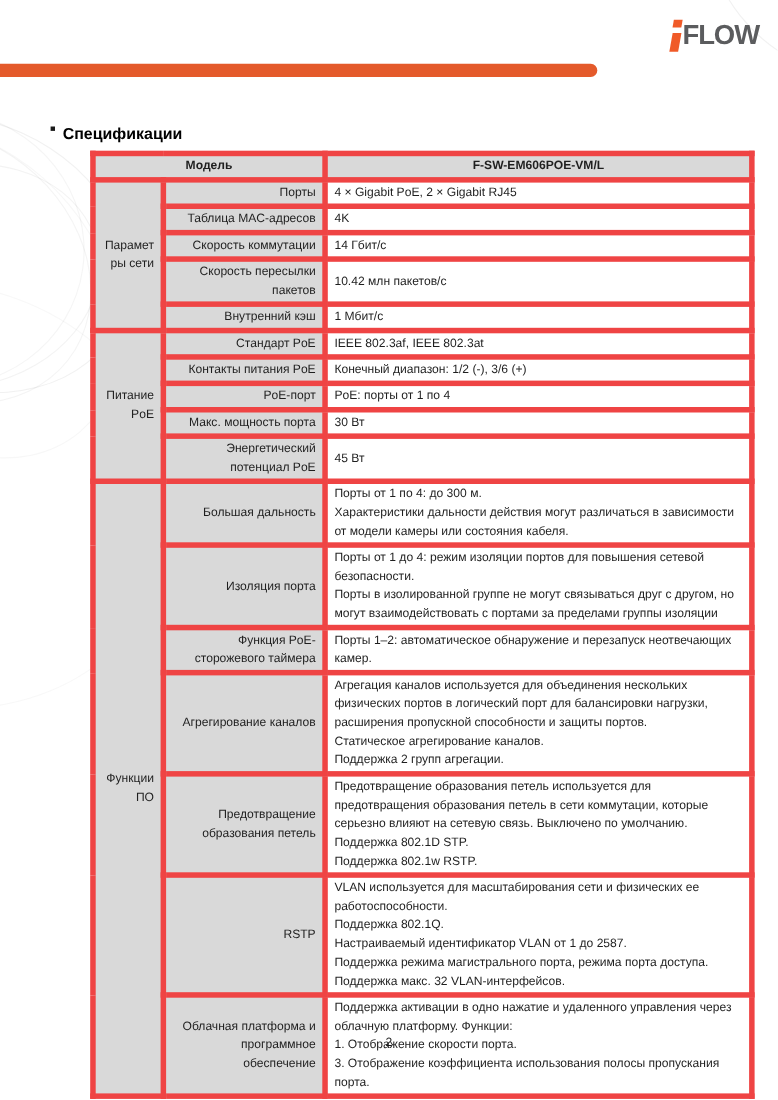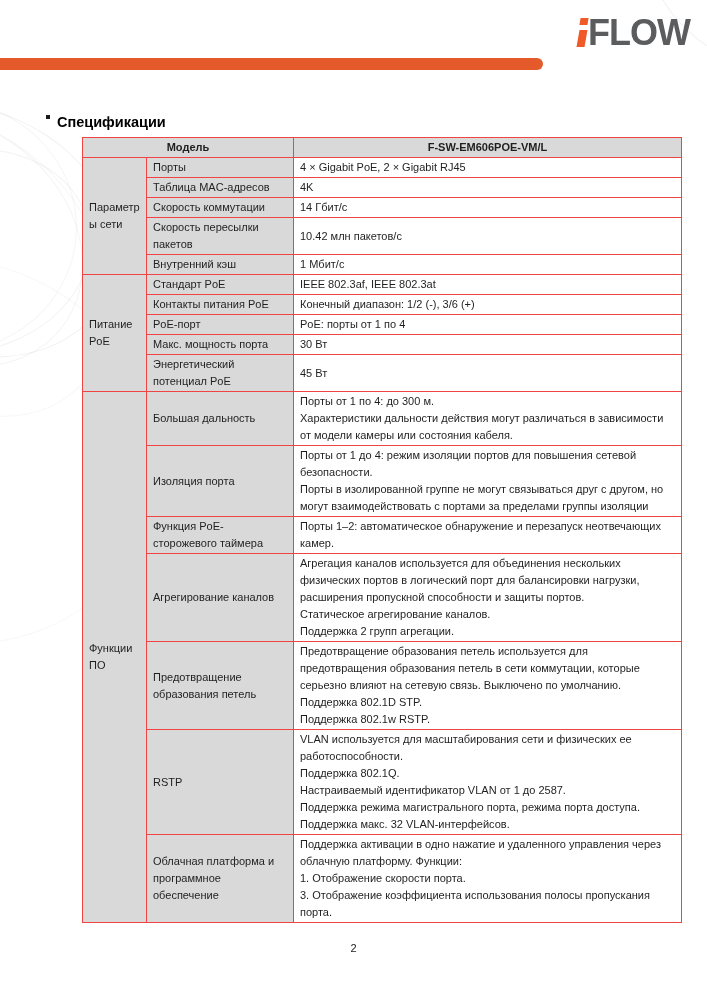--- a/index.html
+++ b/index.html
@@ -29,21 +29,21 @@
     top: 16px;
     right: 17px;
     display: flex;
     align-items: flex-end;
     height: 32px;
   }
   .logo-i { position: relative; display: inline-block; width: 11px; height: 31px; }
   .logo-i .dot  { position: absolute; top: 1px;  left: 3px; width: 8px; height: 7px;  background: #F05A28; transform: skewX(-10deg); }
   .logo-i .stem { position: absolute; bottom: 1px; left: 1px; width: 8px; height: 17px; background: #F05A28; transform: skewX(-10deg); }
   .logo-text {
-    font-size: 36px;
+    font-size: 25px;
     font-weight: 700;
     letter-spacing: -1px;
     color: #5B5C5E;
     line-height: 31px;
   }
   .orange-bar {
     position: absolute;
     top: 58px;
     left: 0;
     width: 543px;
@@ -75,27 +75,27 @@
   .spec-table {
     position: absolute;
     top: 137px;
     left: 82px;
     border-collapse: collapse;
     table-layout: fixed;
     width: 599px;
     font-size: 11px;
   }
   .spec-table td {
-    border: 1px solid #ef4444;
+    border: 5px solid #ef4444;
     vertical-align: middle;
     padding: 1px 6px;
     line-height: 17px;
     word-wrap: break-word;
   }
-  .cell-gray  { background: #d9d9d9; }
+  .cell-gray  { background: #d9d9d9; text-align: right; }
   .cell-group { font-weight: 400; }
   .header-cell { font-weight: 700; text-align: center; }
   .cell-value div { margin: 0; }
   .page-number {
     position: absolute;
     top: 942px;
     left: 0;
     width: 100%;
     text-align: center;
     font-size: 11px;

